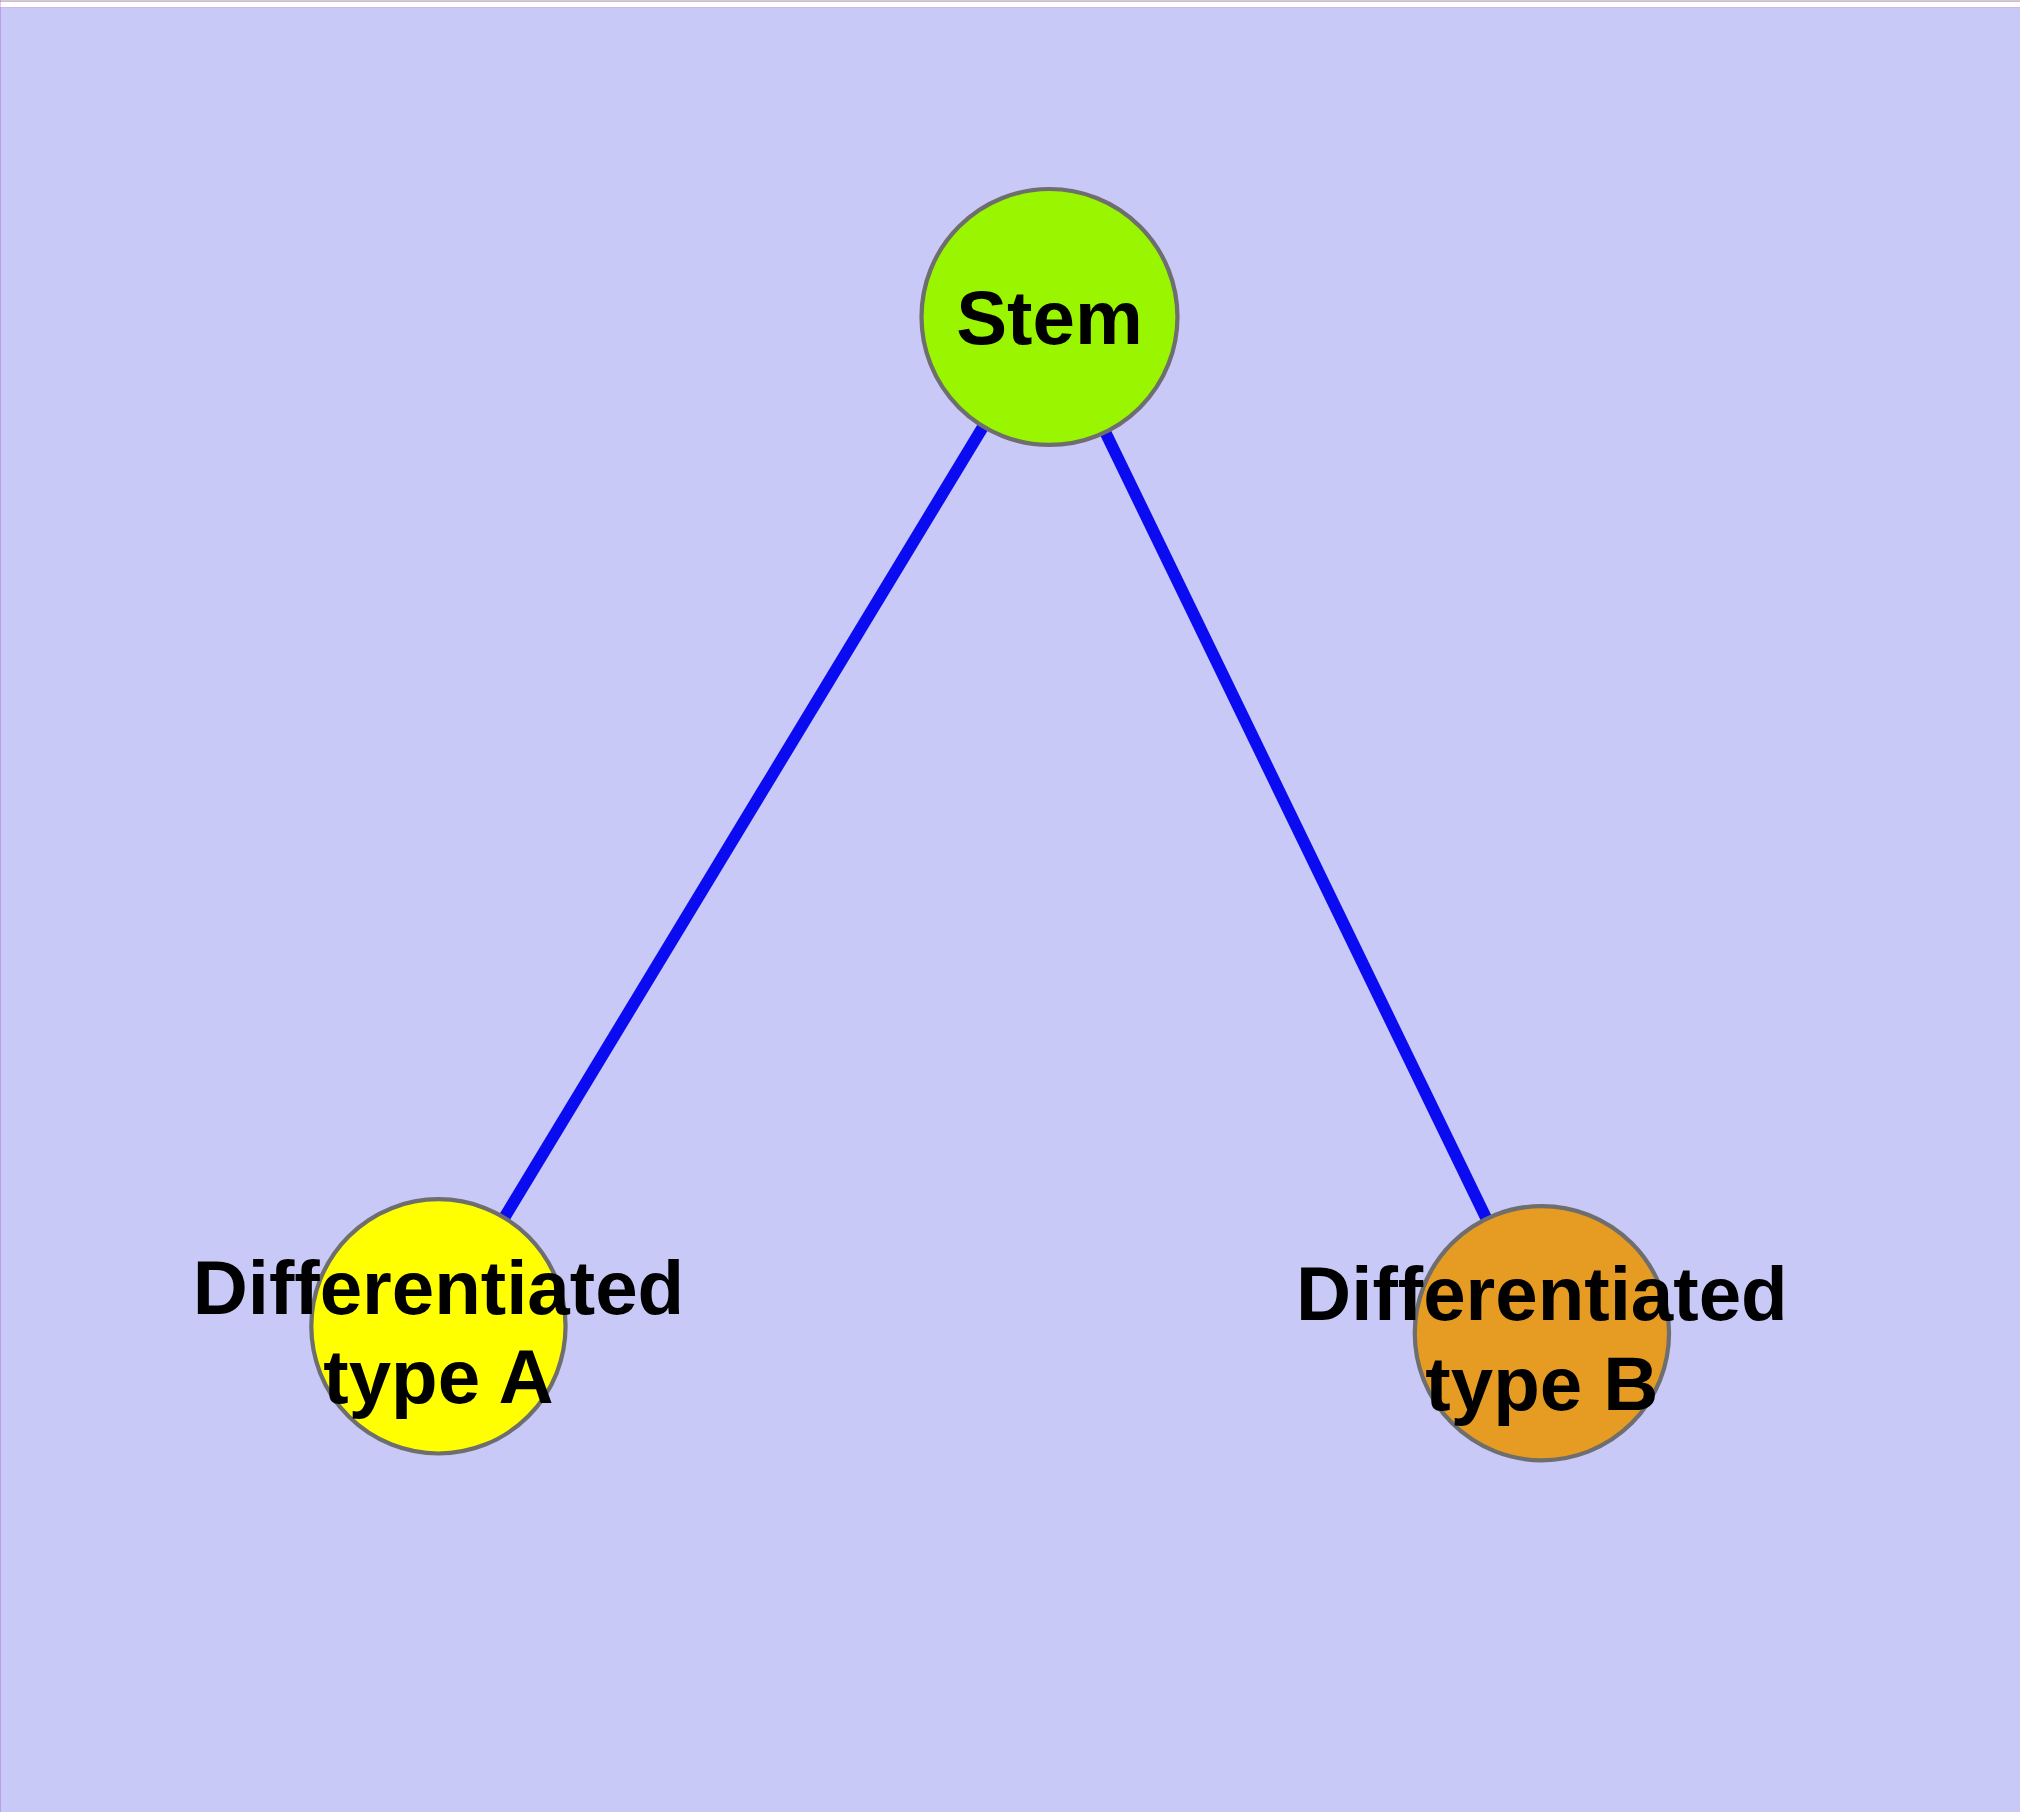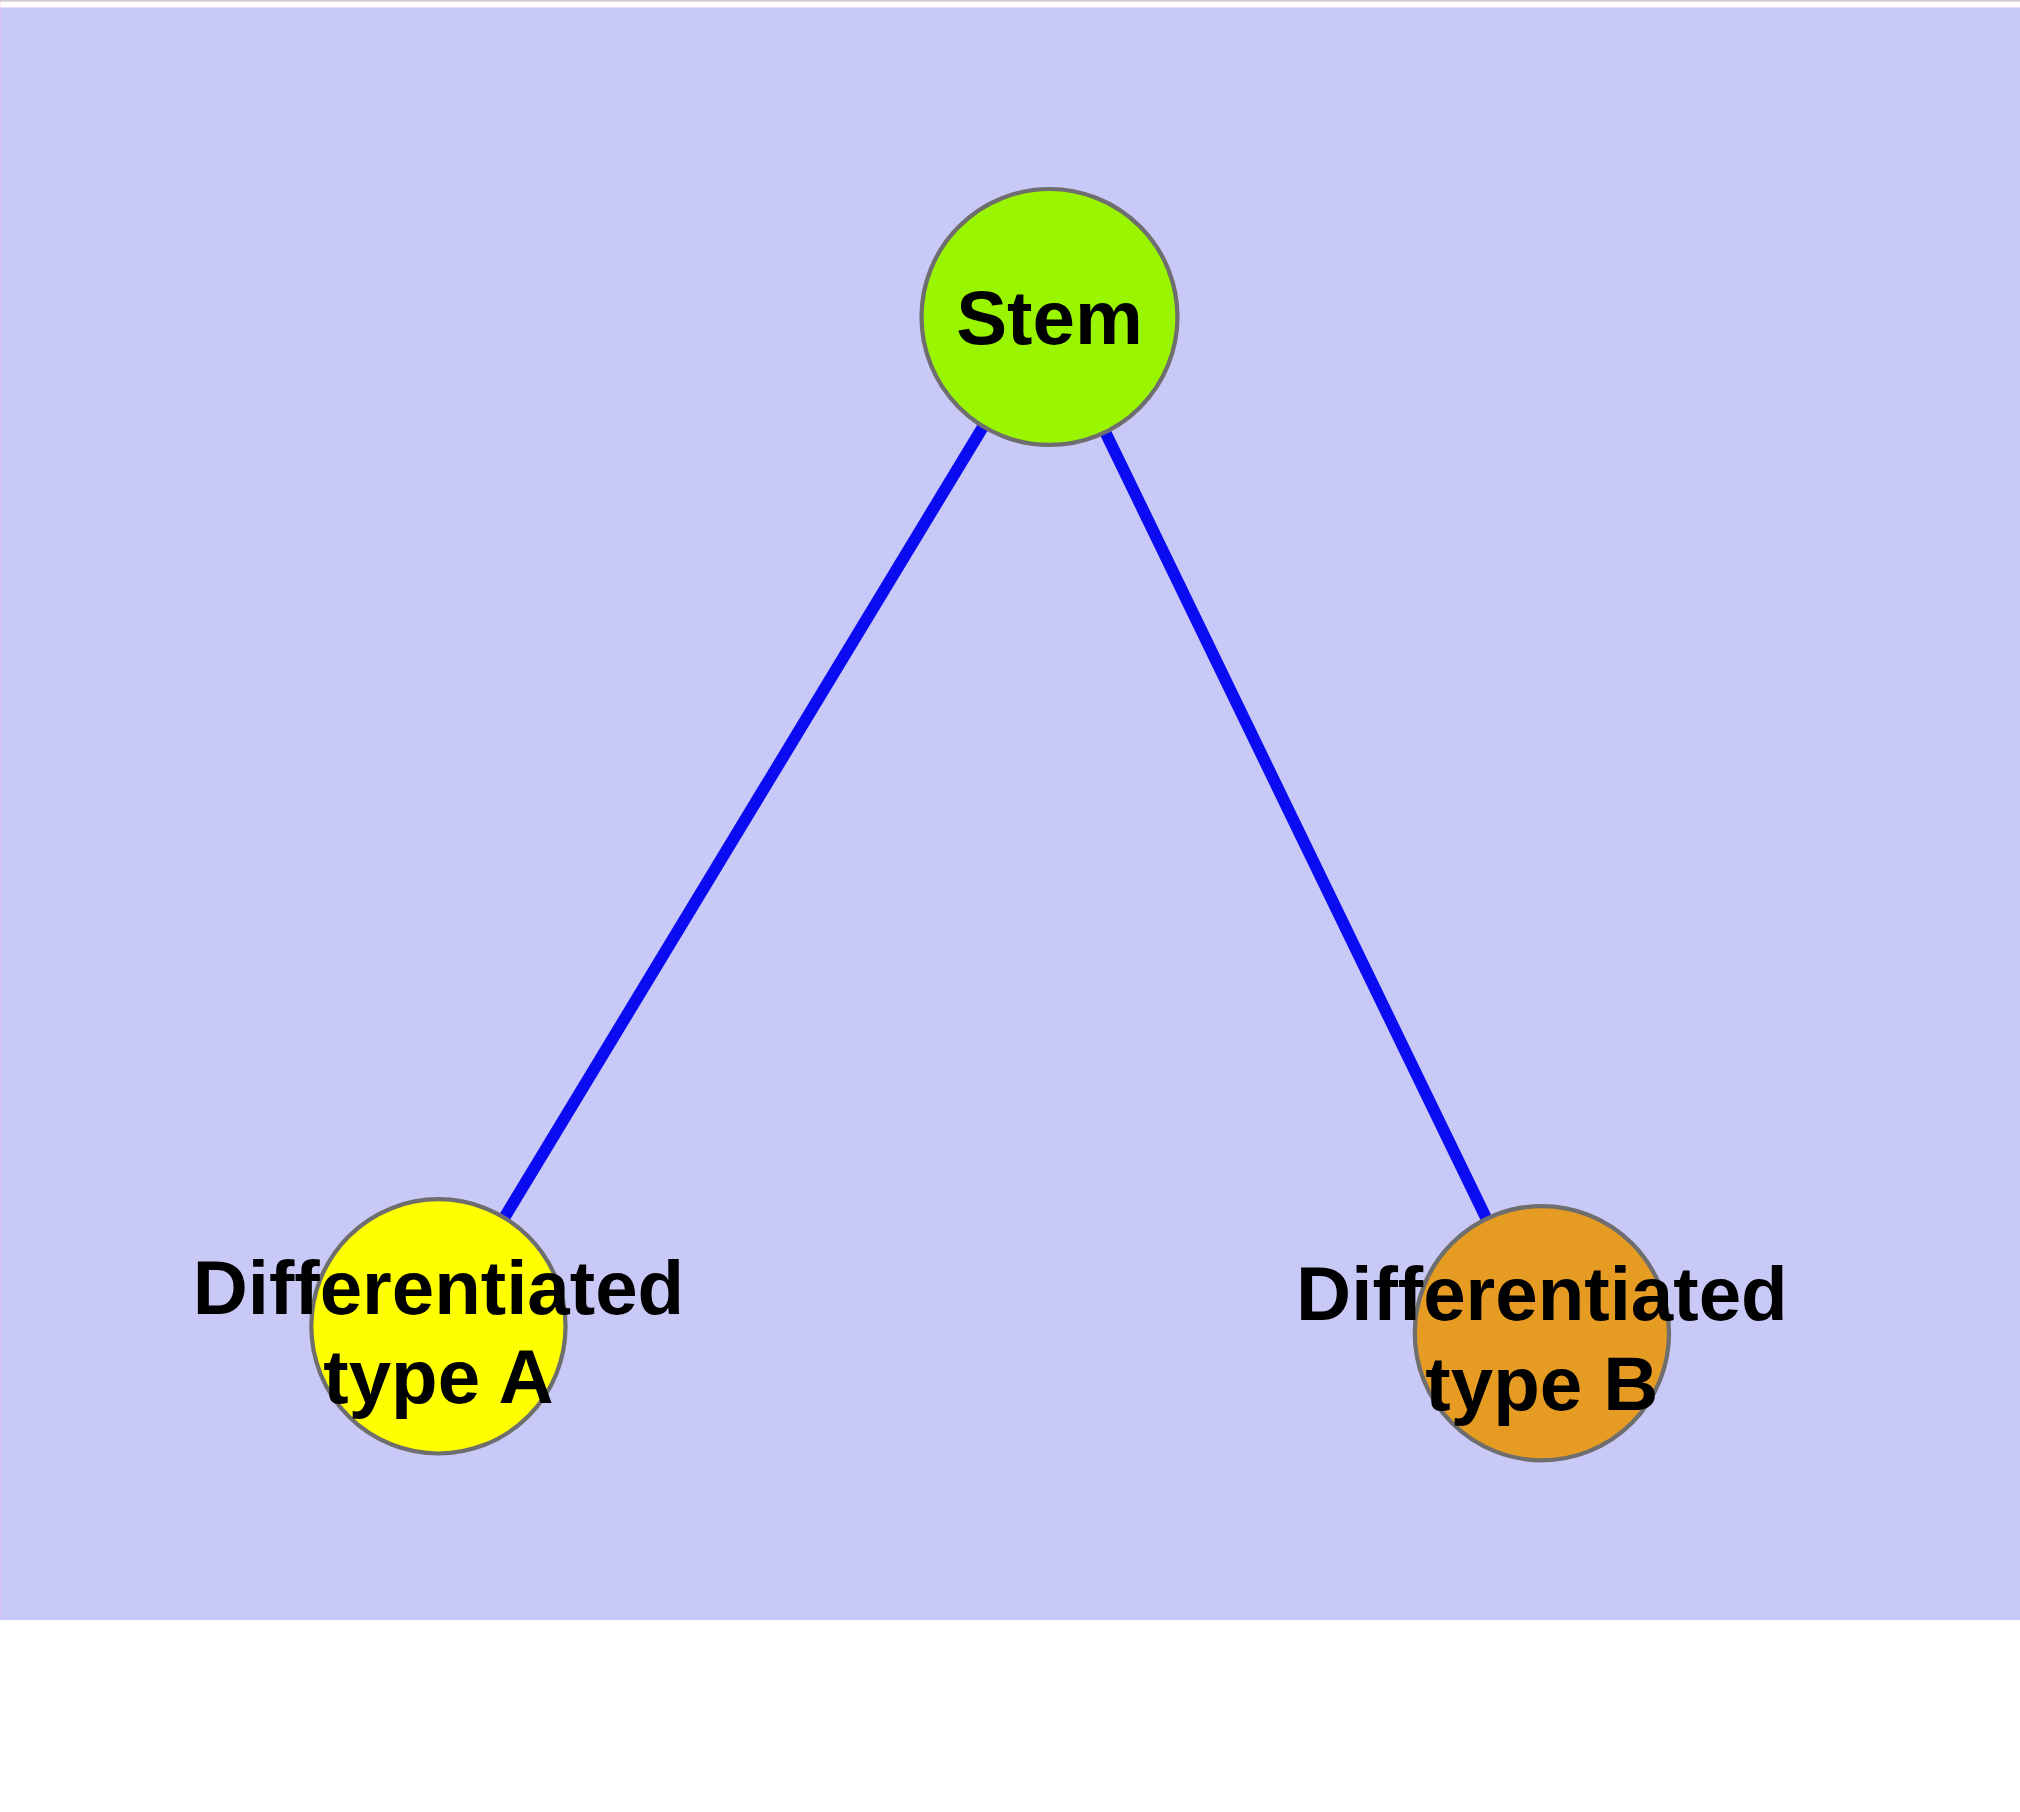--- a/index.html
+++ b/index.html
@@ -4,22 +4,22 @@
 <style>
   html, body {
     margin: 0;
     padding: 0;
     background: #ffffff;
     font-family: "Liberation Sans", sans-serif;
   }
   .stage {
     position: relative;
     width: 2021px;
-    height: 1620px;
-    background: #f9a8d4;
+    height: 1812px;
+    background: #a21caf;
     overflow: hidden;
   }
   svg.diagram {
     position: absolute;
     top: 0;
     left: 0;
     display: block;
   }
   .node-label {
     font-family: "Liberation Sans", sans-serif;

